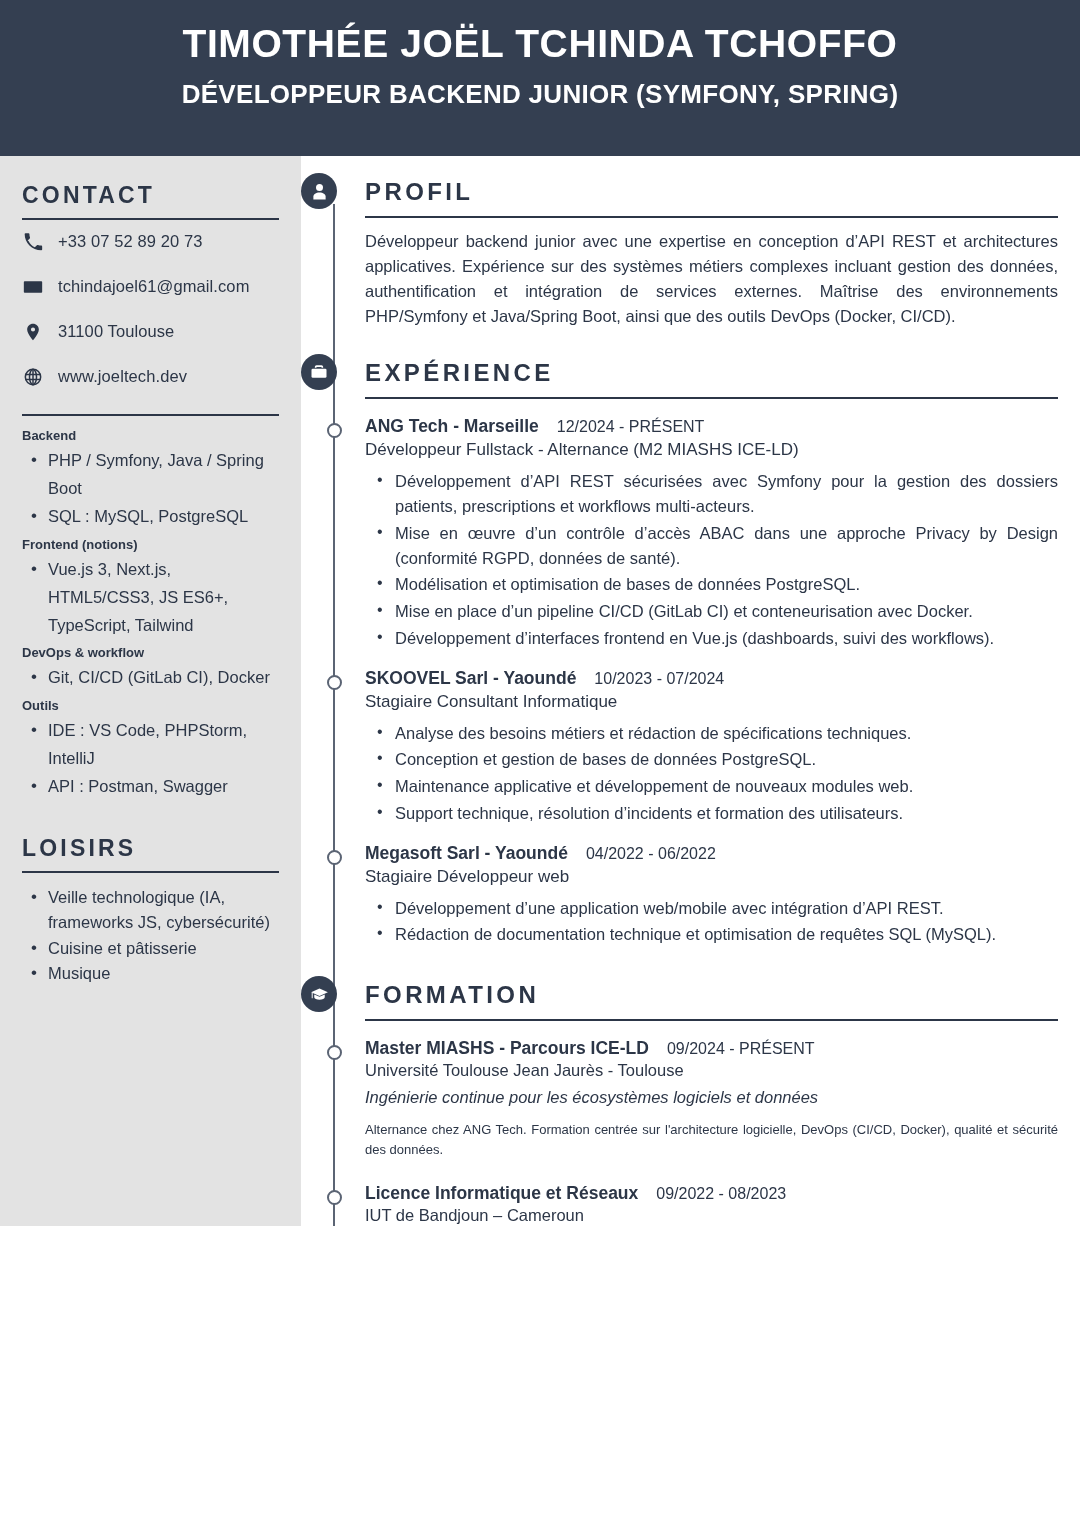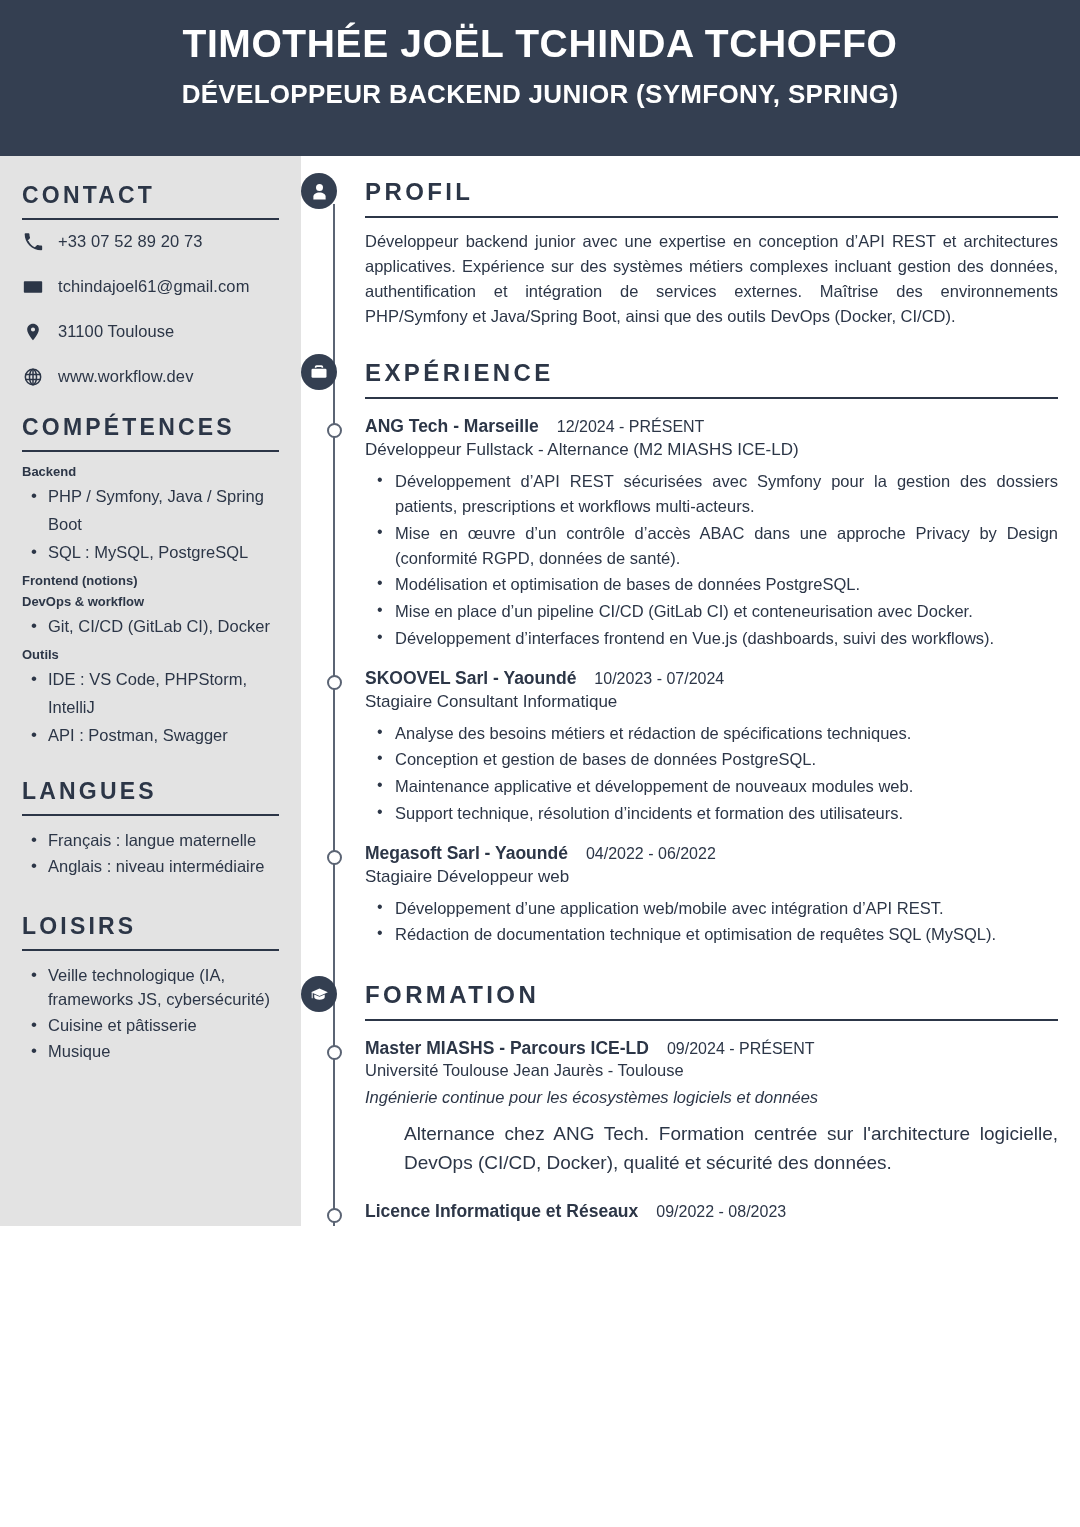--- a/index.html
+++ b/index.html
@@ -162,21 +162,21 @@
     display: flex;
     justify-content: flex-start;
     align-items: baseline;
     gap: 18px;
   }
   .entry-org { font-size: 17.5px; font-weight: bold; color: #2c3647; }
   .entry-date { font-size: 16px; color: #2c3647; white-space: nowrap; }
   .entry-role { font-size: 17px; color: #2c3647; margin-top: 3px; }
   .entry-sub { font-size: 16.5px; color: #2c3647; margin-top: 2px; }
   .entry-italic { font-size: 16.5px; color: #2c3647; font-style: italic; margin-top: 8px; }
-  .entry-note { font-size: 19px; color: #2c3647; margin-top: 13px; line-height: 1.5; text-align: justify; margin-left: 39px; }
+  .entry-note { font-size: 13px; color: #2c3647; margin-top: 13px; line-height: 1.5; text-align: justify; }
 
   ul.job-list { list-style: none; margin: 9px 0 0 0; padding: 0; }
   ul.job-list li {
     font-size: 16.5px;
     color: #2c3647;
     position: relative;
     padding-left: 30px;
     line-height: 1.5;
     margin-bottom: 2px;
     text-align: justify;
@@ -242,56 +242,50 @@
         <div class="contact-row">
           <span class="ico">
             <svg width="20" height="20" viewBox="0 0 24 24" fill="none" stroke="#2c3647" stroke-width="1.8">
                 <circle cx="12" cy="12" r="9.2"></circle>
                 <ellipse cx="12" cy="12" rx="4.2" ry="9.2"></ellipse>
                 <line x1="2.9" y1="9" x2="21.1" y2="9"></line>
                 <line x1="2.9" y1="15" x2="21.1" y2="15"></line>
                 <line x1="12" y1="2.8" x2="12" y2="21.2"></line>
               </svg>
           </span>
-          <span class="contact-txt">www.workflow.dev</span>
+          <span class="contact-txt">www.joeltech.dev</span>
         </div>
       </section>
 
       <section class="side-sec" style="margin-top:22px;">
-        <div class="side-title">COMPÉTENCES</div>
         <div class="side-rule"></div>
 
         <div class="skill-group">Backend</div>
         <ul class="side-list">
           <li>PHP / Symfony, Java / Spring Boot</li>
           <li> SQL : MySQL, PostgreSQL</li>
         </ul>
 
         <div class="skill-group">Frontend (notions)</div>
+        <ul class="side-list">
+          <li>Vue.js 3, Next.js, HTML5/CSS3, JS ES6+, TypeScript, Tailwind</li>
+        </ul>
 
         <div class="skill-group">DevOps &amp; workflow</div>
         <ul class="side-list">
           <li>Git, CI/CD (GitLab CI), Docker</li>
         </ul>
 
         <div class="skill-group">Outils</div>
         <ul class="side-list">
           <li>IDE : VS Code, PHPStorm, IntelliJ</li>
           <li> API : Postman, Swagger</li>
         </ul>
       </section>
 
-      <section class="side-sec sp-lang">
-        <div class="side-title">LANGUES</div>
-        <div class="side-rule"></div>
-        <ul class="side-list tight">
-          <li>Français : langue maternelle</li>
-          <li>Anglais : niveau intermédiaire</li>
-        </ul>
-      </section>
 
       <section class="side-sec sp-loisirs">
         <div class="side-title">LOISIRS</div>
         <div class="side-rule"></div>
         <ul class="side-list tight">
           <li>Veille technologique (IA, frameworks JS, cybersécurité)</li>
           <li>Cuisine et pâtisserie</li>
           <li>Musique</li>
         </ul>
       </section>

